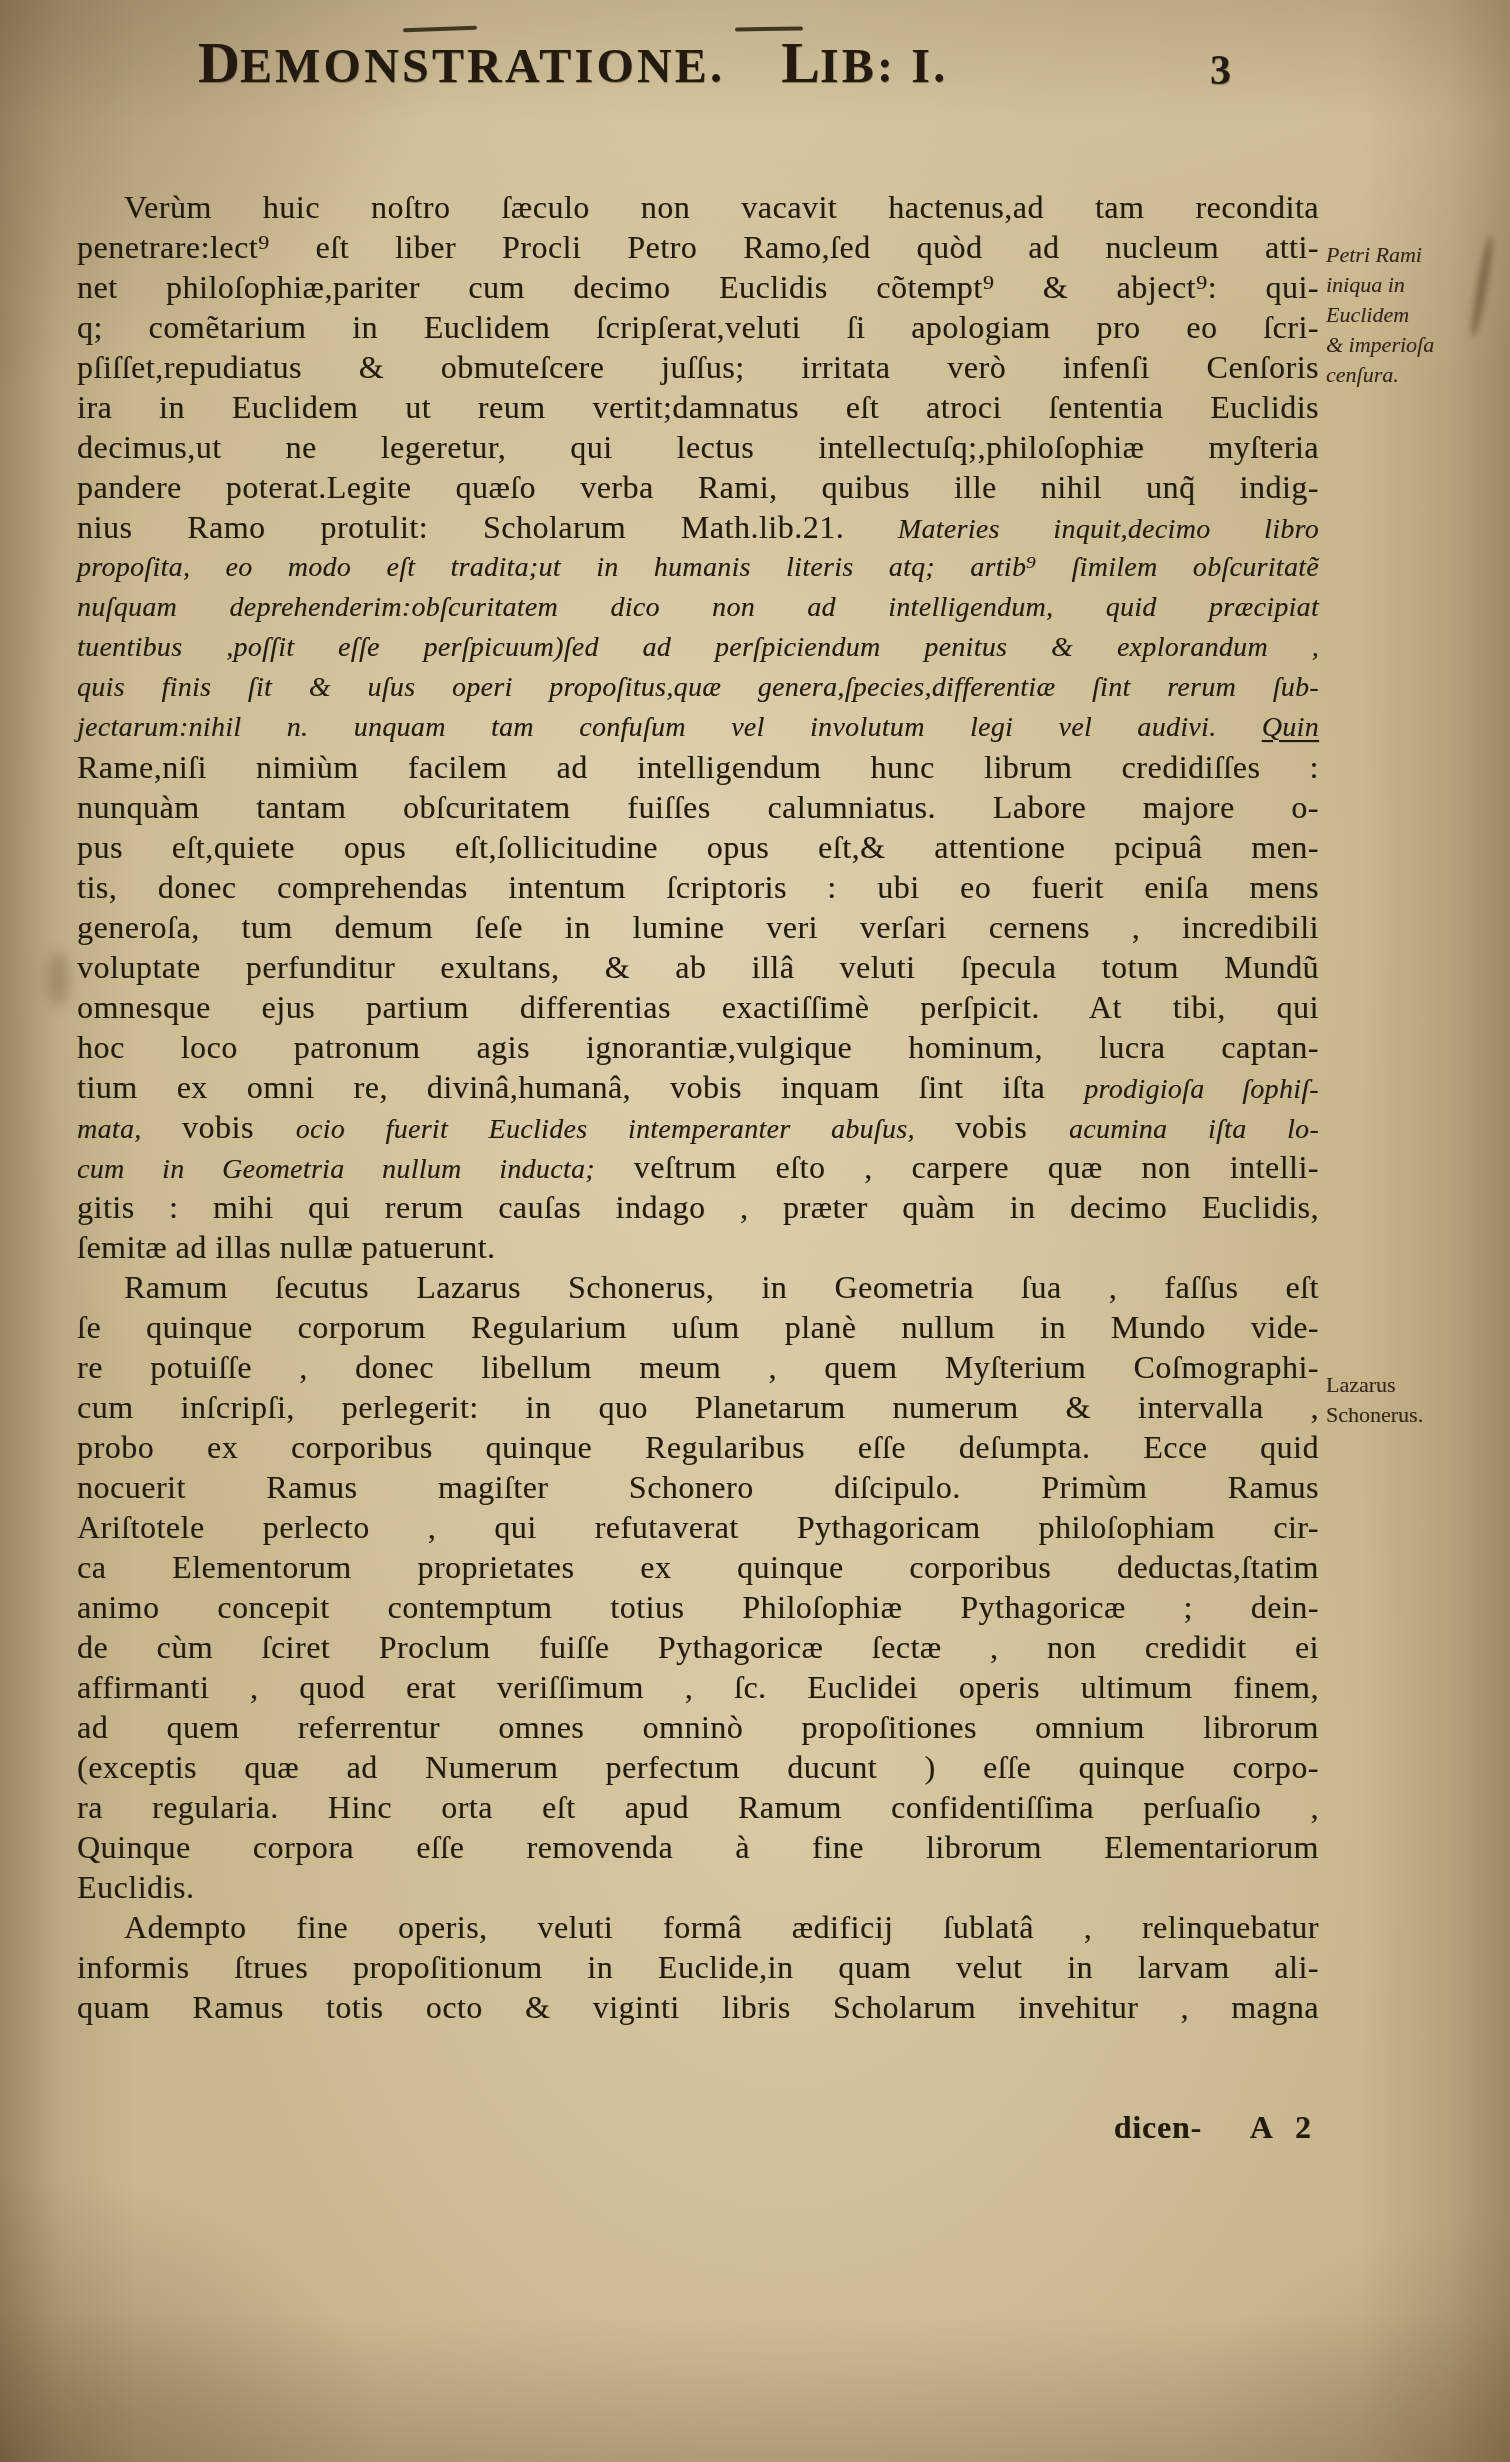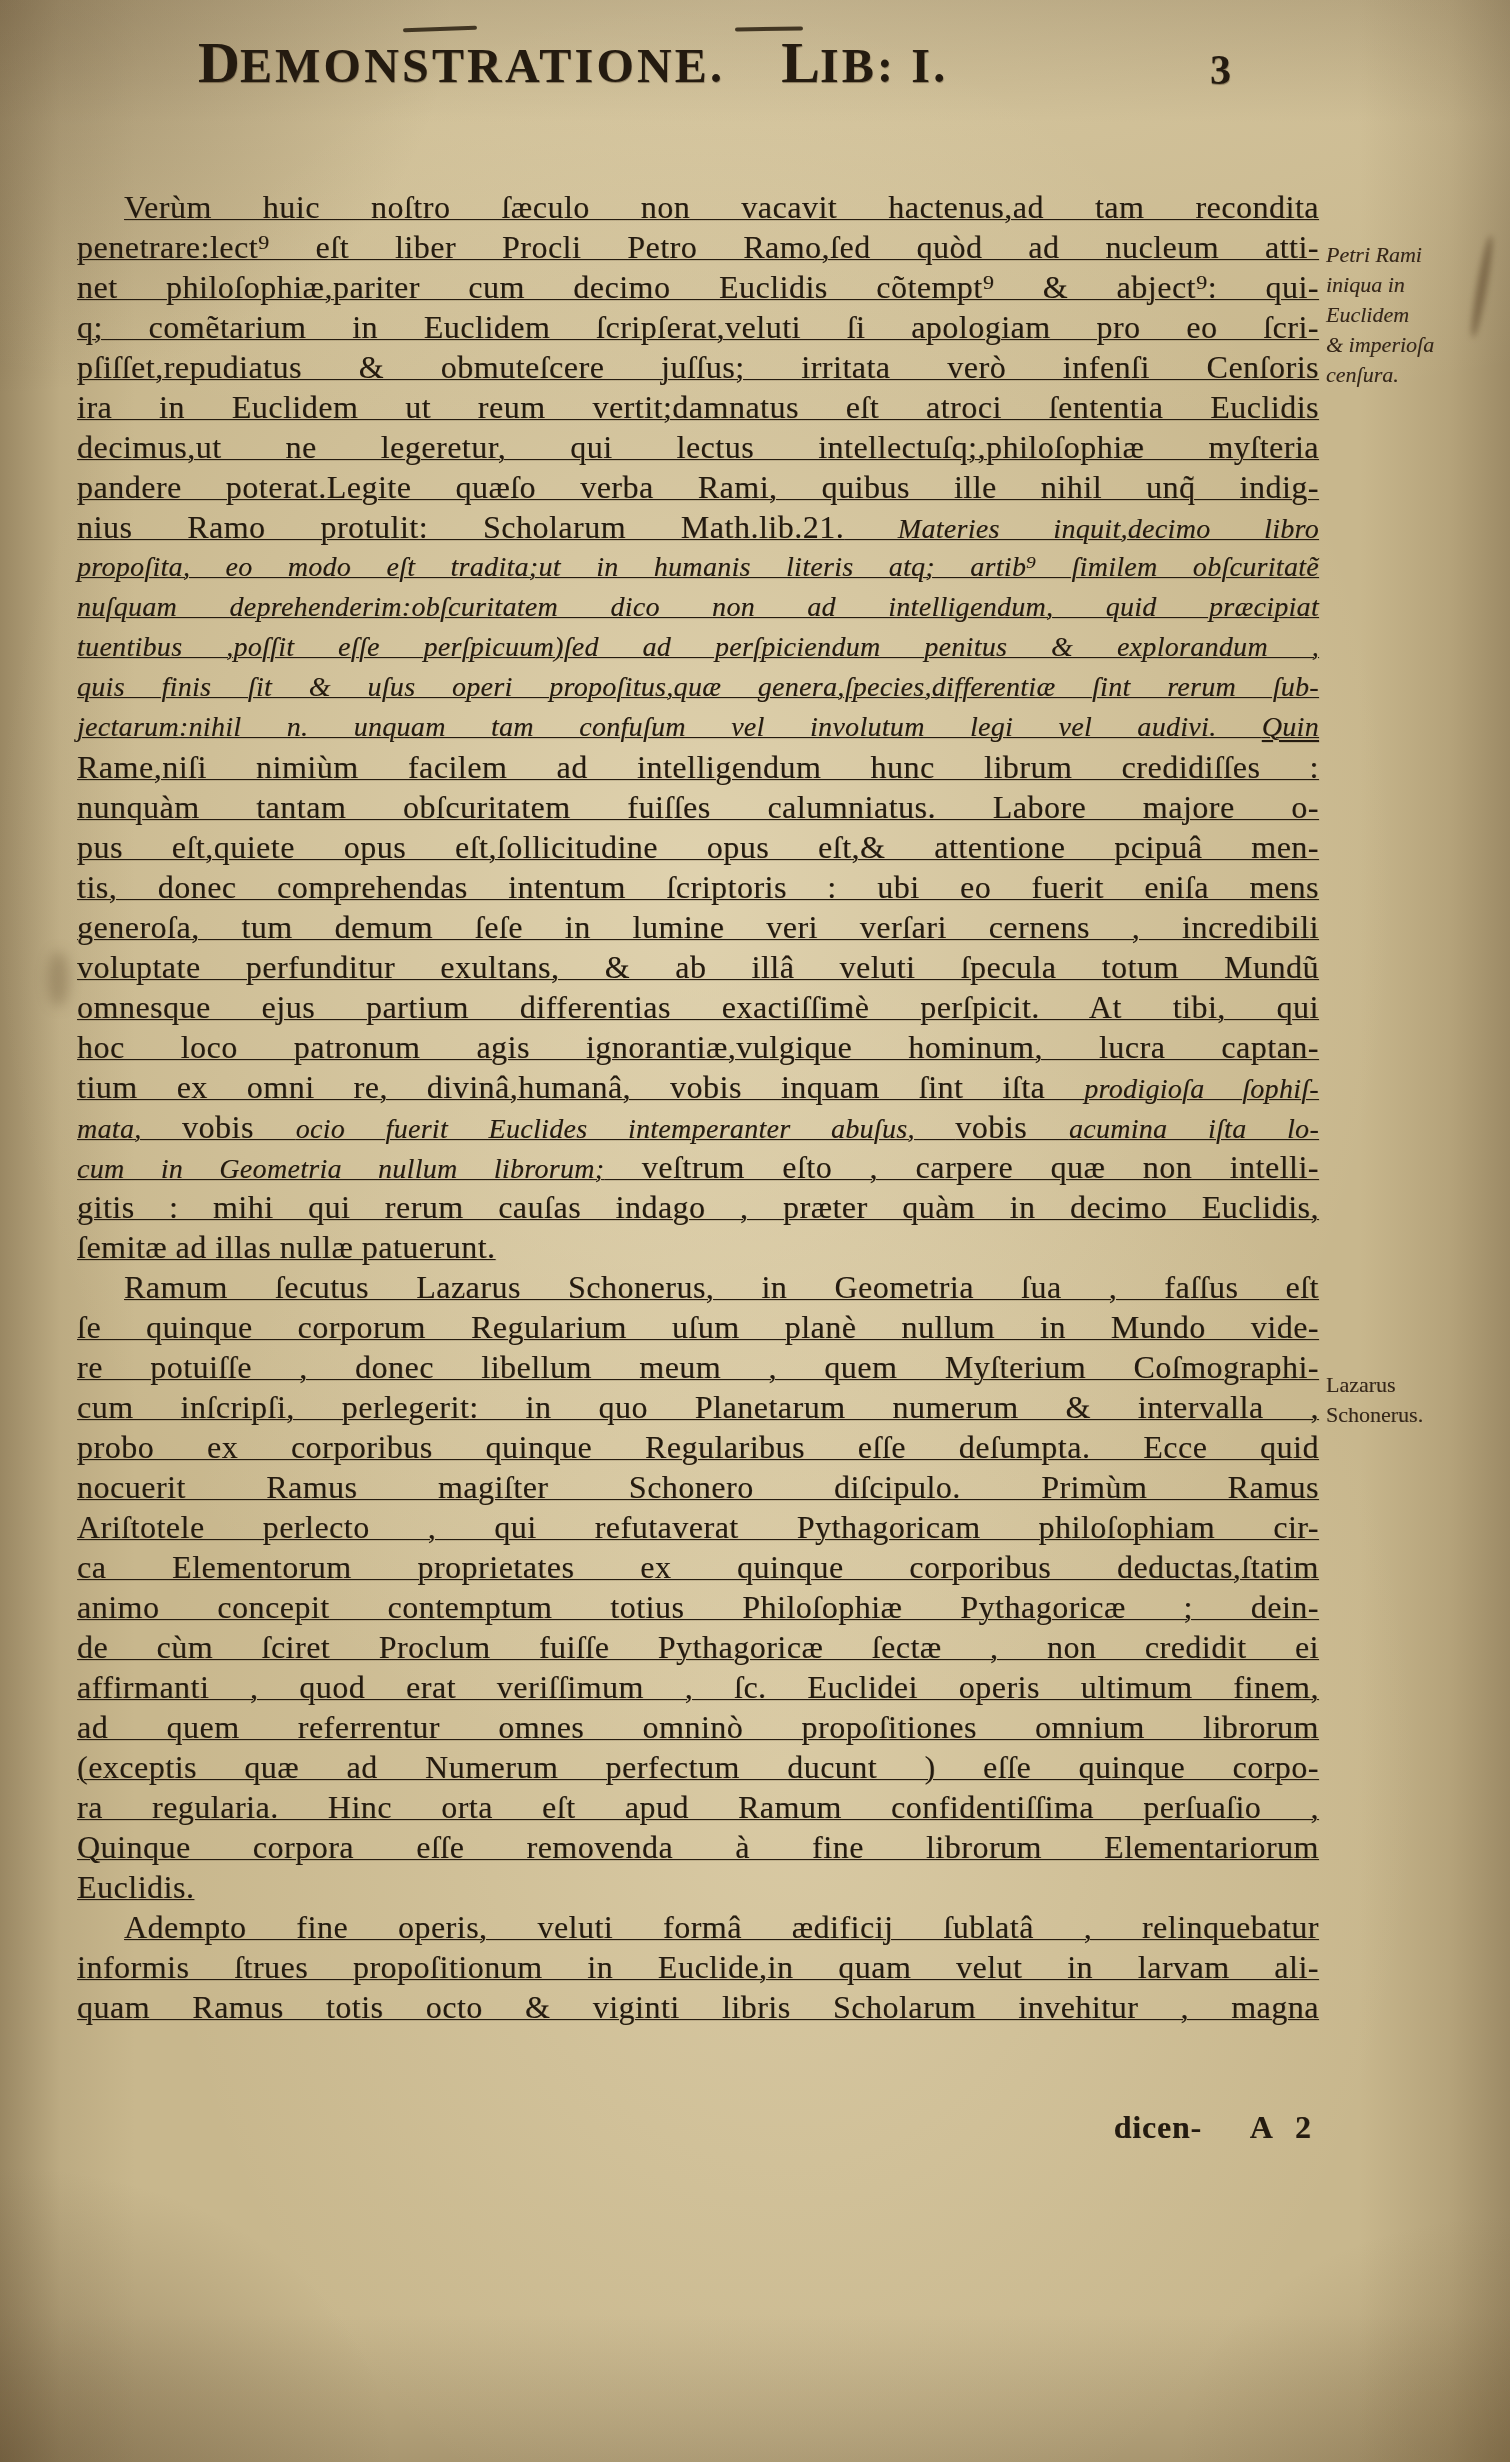--- a/index.html
+++ b/index.html
@@ -33,21 +33,20 @@
   .title-wrap { display: inline-block; padding-left: 121px; }
   .cap  { font-size: 58px; font-weight: bold; }
   .rest { font-size: 48px; font-weight: bold; letter-spacing: 3.2px; }
   .book-label { margin-left: 56px; }
   .page-number { position: absolute; left: 1133px; top: 6.5px; font-size: 42px; font-weight: bold; }
 
   .text-block {
     position: absolute; left: 77px; top: 187px; width: 1242px;
     color: var(--ink, #241b10);
     text-shadow: 0.4px 0.4px 0.6px rgba(45,28,10,.35);
-    text-decoration: underline;
   }
   .line { height: 40px; line-height: 40px; text-align: justify; text-align-last: justify; }
   .line.indent { text-indent: 47px; }
   .line.end { text-align-last: left; }
   .rm { font-size: 32px; letter-spacing: 0.5px; }
   .it { font-size: 28px; font-style: italic; letter-spacing: 0.3px; }
   .ul { text-decoration: underline; text-underline-offset: 4px; text-decoration-thickness: 1.6px; }
 
   .margin-note {
     position: absolute; width: 184px;
@@ -98,21 +97,21 @@
       <div class="line"><span class="rm">Rame,niſi nimiùm facilem ad intelligendum hunc librum credidiſſes :</span></div>
       <div class="line"><span class="rm">nunquàm tantam obſcuritatem fuiſſes calumniatus. Labore majore o-</span></div>
       <div class="line"><span class="rm">pus eſt,quiete opus eſt,ſollicitudine opus eſt,&amp; attentione pcipuâ men-</span></div>
       <div class="line"><span class="rm">tis, donec comprehendas intentum ſcriptoris : ubi eo fuerit eniſa mens</span></div>
       <div class="line"><span class="rm">generoſa, tum demum ſeſe in lumine veri verſari cernens , incredibili</span></div>
       <div class="line"><span class="rm">voluptate perfunditur exultans, &amp; ab illâ veluti ſpecula totum Mundũ</span></div>
       <div class="line"><span class="rm">omnesque ejus partium differentias exactiſſimè perſpicit. At tibi, qui</span></div>
       <div class="line"><span class="rm">hoc loco patronum agis ignorantiæ,vulgique hominum, lucra captan-</span></div>
       <div class="line"><span class="rm">tium ex omni re, divinâ,humanâ, vobis inquam ſint iſta </span><span class="it">prodigioſa ſophiſ-</span></div>
       <div class="line"><span class="it">mata, </span><span class="rm">vobis </span><span class="it">ocio fuerit Euclides intemperanter abuſus, </span><span class="rm">vobis </span><span class="it">acumina iſta lo-</span></div>
-      <div class="line"><span class="it">cum in Geometria nullum librorum;</span><span class="rm"> veſtrum eſto , carpere quæ non intelli-</span></div>
+      <div class="line"><span class="it">cum in Geometria nullum inducta;</span><span class="rm"> veſtrum eſto , carpere quæ non intelli-</span></div>
       <div class="line"><span class="rm">gitis : mihi qui rerum cauſas indago , præter quàm in decimo Euclidis,</span></div>
       <div class="line end"><span class="rm">ſemitæ ad illas nullæ patuerunt.</span></div>
       <div class="line indent"><span class="rm">Ramum ſecutus Lazarus Schonerus, in Geometria ſua , faſſus eſt</span></div>
       <div class="line"><span class="rm">ſe quinque corporum Regularium uſum planè nullum in Mundo vide-</span></div>
       <div class="line"><span class="rm">re potuiſſe , donec libellum meum , quem Myſterium Coſmographi-</span></div>
       <div class="line"><span class="rm">cum inſcripſi, perlegerit: in quo Planetarum numerum &amp; intervalla ,</span></div>
       <div class="line"><span class="rm">probo ex corporibus quinque Regularibus eſſe deſumpta. Ecce quid</span></div>
       <div class="line"><span class="rm">nocuerit Ramus magiſter Schonero diſcipulo. Primùm Ramus</span></div>
       <div class="line"><span class="rm">Ariſtotele perlecto , qui refutaverat Pythagoricam philoſophiam cir-</span></div>
       <div class="line"><span class="rm">ca Elementorum proprietates ex quinque corporibus deductas,ſtatim</span></div>

